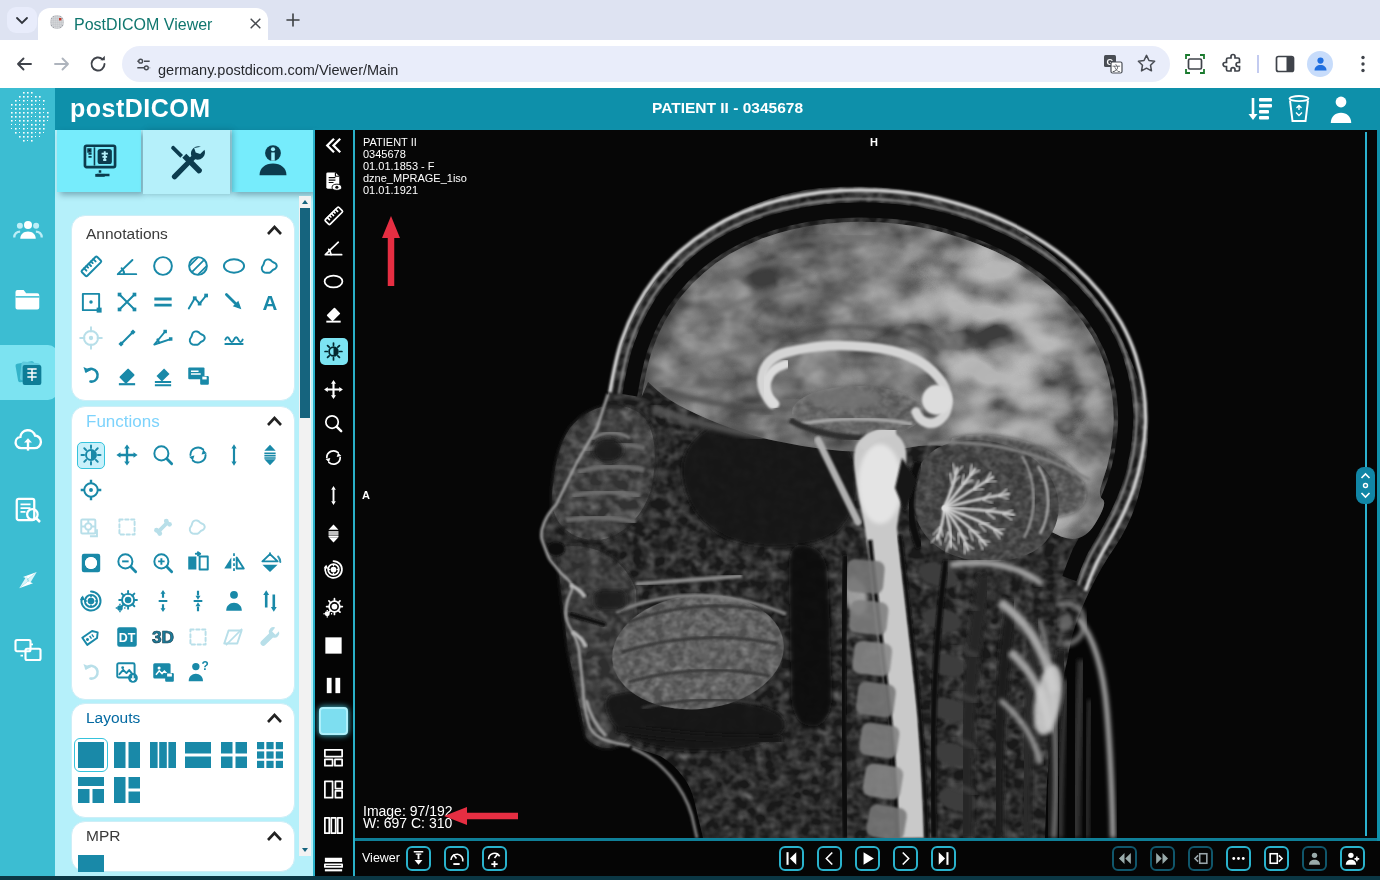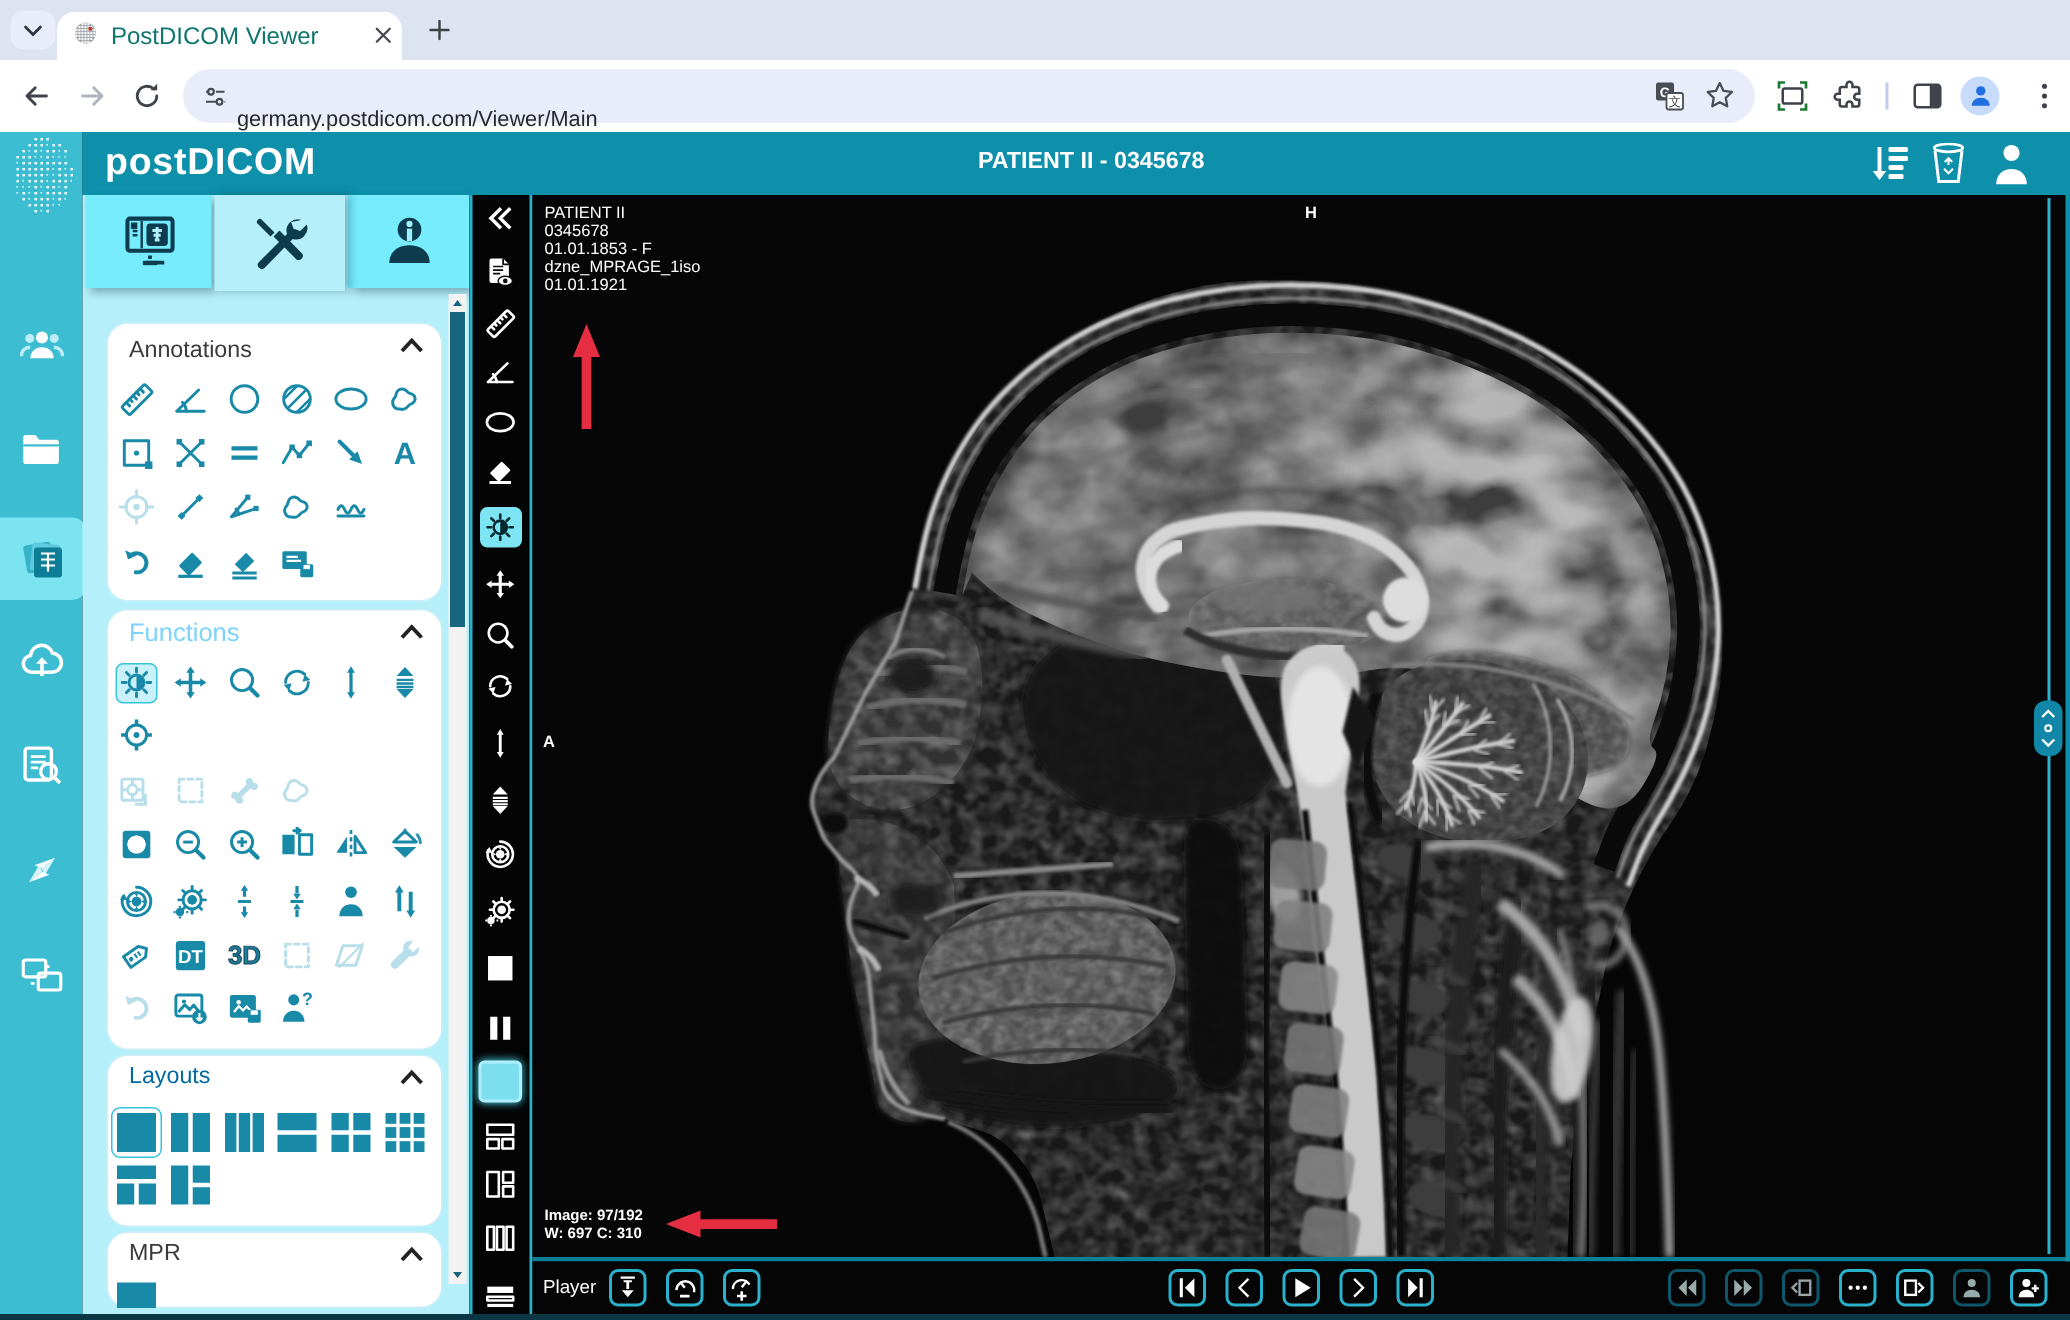--- a/index.html
+++ b/index.html
@@ -71,21 +71,21 @@
     <path d="M17.5 11a6.5 6.5 0 1 1-2-4.7" stroke="#3f434a" stroke-width="1.9" fill="none" stroke-linecap="round"></path>
     <path d="M17.8 2.8v4.4h-4.4z" fill="#3f434a"></path>
   </svg>
 <div class="a" style="left:122px;top:46px;width:1048px;height:36px;border-radius:18px;background:#e9edfa"></div>
 <svg class="a" style="left:134px;top:55px" width="19" height="19" viewBox="0 0 20 20">
     <circle cx="7" cy="6.5" r="2" fill="none" stroke="#474b52" stroke-width="1.5"></circle>
     <path d="M10.5 6.5h6M3.5 6.5h1.5" stroke="#474b52" stroke-width="1.5"></path>
     <circle cx="13" cy="13.5" r="2" fill="none" stroke="#474b52" stroke-width="1.5"></circle>
     <path d="M3.5 13.5h7.5M16.5 13.5h.5" stroke="#474b52" stroke-width="1.5"></path>
   </svg>
-<div class="a" style="left:158px;top:72px;font-size:14.5px;color:#27292e">germany.postdicom.com/Viewer/Main</div>
+<div class="a" style="left:158px;top:62px;font-size:14.5px;color:#27292e">germany.postdicom.com/Viewer/Main</div>
 <svg class="a" style="left:1103px;top:54px" width="20" height="20" viewBox="0 0 20 20">
     <rect x="1" y="1" width="12" height="12" rx="1.5" fill="#494d54"></rect>
     <text x="7" y="10.5" font-size="9" font-weight="bold" fill="#fff" text-anchor="middle" font-family="Liberation Sans">G</text>
     <rect x="8" y="8" width="11" height="11" rx="1.5" fill="#fff" stroke="#494d54" stroke-width="1.2"></rect>
     <text x="13.5" y="16.5" font-size="8.5" fill="#494d54" text-anchor="middle" font-family="Liberation Sans">文</text>
   </svg>
 <svg class="a" style="left:1136px;top:53px" width="21" height="21" viewBox="0 0 22 22">
     <path d="M11 2.5l2.6 5.4 5.9.8-4.3 4.1 1 5.9L11 15.9l-5.2 2.8 1-5.9L2.5 8.7l5.9-.8z" fill="none" stroke="#494d54" stroke-width="1.6" stroke-linejoin="round"></path>
   </svg>
 <svg class="a" style="left:1184px;top:53px" width="22" height="22" viewBox="0 0 22 22">
@@ -973,38 +973,38 @@
 <path d="M952,646 L978,656" stroke="#555" stroke-width="5" fill="none" filter="url(#b2)" opacity="0.6"></path>
 <path d="M952,692 L978,702" stroke="#555" stroke-width="5" fill="none" filter="url(#b2)" opacity="0.6"></path>
 <path d="M952,738 L978,748" stroke="#555" stroke-width="5" fill="none" filter="url(#b2)" opacity="0.6"></path>
 <path d="M952,784 L978,794" stroke="#555" stroke-width="5" fill="none" filter="url(#b2)" opacity="0.6"></path>
 <path d="M1058,606 C1070,600 1082,606 1084,620 C1086,634 1076,644 1064,644" stroke="#9a9a9a" stroke-width="5" fill="none" filter="url(#b2)" opacity="0.75"></path>
 <ellipse cx="1066" cy="622" rx="7" ry="9" fill="#707070" filter="url(#b2)" opacity="0.8"></ellipse>
 </svg>
 <div class="a" style="left:363px;top:136px;font-size:11px;font-weight:normal;color:#fff;line-height:12px">PATIENT II<br>0345678<br>01.01.1853 - F<br>dzne_MPRAGE_1iso<br>01.01.1921</div>
 <div class="a" style="left:870px;top:136px;font-size:11px;font-weight:bold;color:#fff">H</div>
 <div class="a" style="left:362px;top:489px;font-size:11px;font-weight:bold;color:#fff">A</div>
-<div class="a" style="left:363px;top:805px;font-size:10px;font-weight:bold;color:#fff;line-height:12px">Image: 97/192<br>W: 697 C: 310</div>
+<div class="a" style="left:363px;top:805px;font-size:14px;font-weight:normal;color:#fff;line-height:12px">Image: 97/192<br>W: 697 C: 310</div>
 <svg class="a" style="left:378px;top:212px" width="26" height="78" viewBox="0 0 26 78">
     <path d="M13 74V24" stroke="#e62e42" stroke-width="6.5"></path>
     <path d="M13 4 4 26h18z" fill="#e62e42"></path>
   </svg>
 <svg class="a" style="left:442px;top:802px" width="80" height="28" viewBox="0 0 80 28">
     <path d="M22 14h54" stroke="#e62e42" stroke-width="6.5"></path>
     <path d="M2 14l23-9v18z" fill="#e62e42"></path>
   </svg>
 <div class="a" style="left:1365px;top:132px;width:2px;height:704px;background:#2bb2d0"></div>
 <div class="a" style="left:1356px;top:467px;width:19px;height:37px;background:#1186a6;border-radius:8px"></div>
 <svg class="a" style="left:1359px;top:471px" width="13" height="29" viewBox="0 0 13 29">
     <path d="M2.5 7 6.5 3l4 4" stroke="#fff" stroke-width="1.6" fill="none"></path>
     <circle cx="6.5" cy="14.5" r="2" fill="none" stroke="#fff" stroke-width="1.4"></circle>
     <path d="M2.5 22l4 4 4-4" stroke="#fff" stroke-width="1.6" fill="none"></path>
   </svg>
 <div class="a" style="left:355px;top:841px;width:1025px;height:35px;background:#050505"></div>
-<div class="a" style="left:362px;top:851px;font-size:12.5px;color:#fff">Player</div>
+<div class="a" style="left:362px;top:851px;font-size:12.5px;color:#fff">Viewer</div>
 <div class="a" style="left:406px;top:846px;width:25px;height:25px;border:2px solid #2ab2cc;border-radius:6px"></div>
 <svg class="a" style="left:409px;top:849px" width="19" height="19" viewBox="0 0 24 24">
     <path d="M12 13V6" stroke="#fff" stroke-width="2.4"></path>
     <path d="M12 20l-5-6h10z" fill="#fff"></path>
     <path d="M6 3.5h12M8.5 6.5h7" stroke="#fff" stroke-width="1.8"></path>
   </svg>
 <div class="a" style="left:444px;top:846px;width:25px;height:25px;border:2px solid #2ab2cc;border-radius:6px"></div>
 <svg class="a" style="left:447px;top:849px" width="19" height="19" viewBox="0 0 24 24">
     <path d="M5 14a7.5 7.5 0 1 1 14.8 1.8" stroke="#fff" stroke-width="2" fill="none"></path>
     <path d="M12 12 8 7" stroke="#fff" stroke-width="2"></path>

